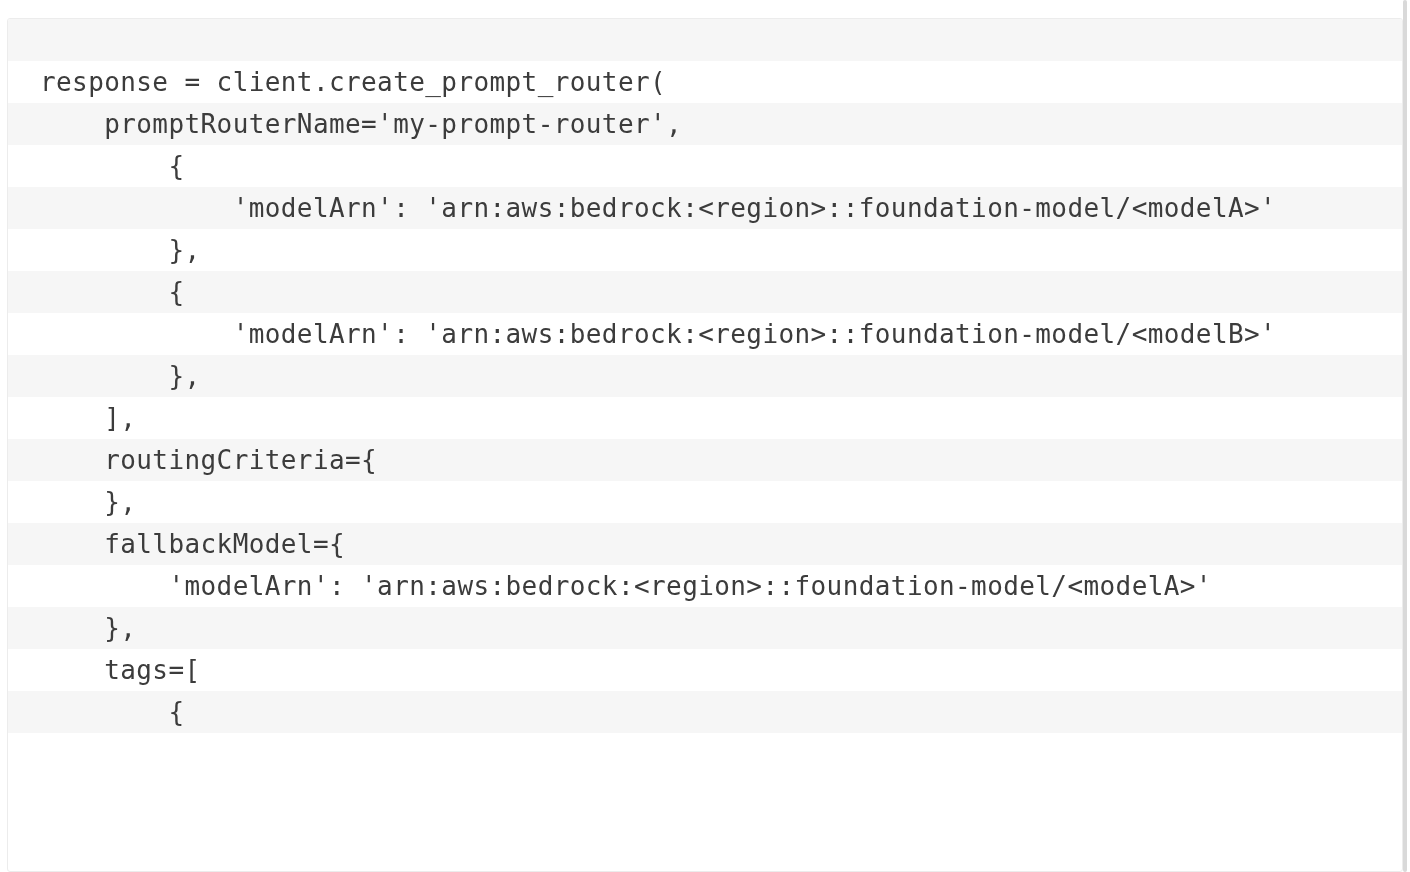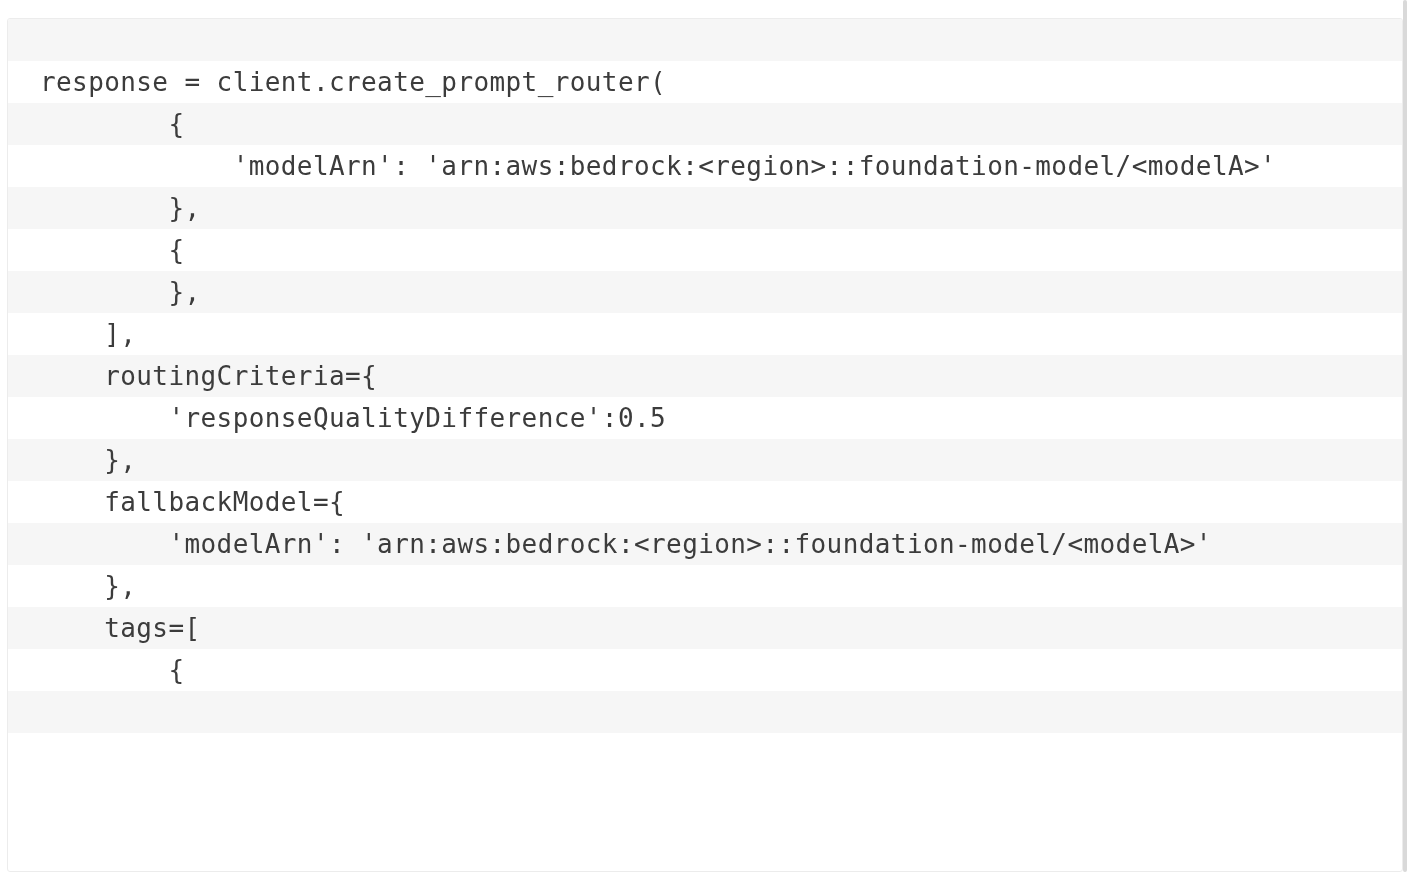--- a/index.html
+++ b/index.html
@@ -52,28 +52,29 @@
   }
 </style>
 </head>
 <body>
 
 <div class="page">
 
   <div class="code-block">
     <div class="code-line"></div>
     <div class="code-line">response = client.create_prompt_router(</div>
+    <div class="code-line">    promptRouterName='my-prompt-router',</div>
     <div class="code-line">        {</div>
     <div class="code-line">            'modelArn': 'arn:aws:bedrock:&lt;region&gt;::foundation-model/&lt;modelA&gt;'</div>
     <div class="code-line">        },</div>
     <div class="code-line">        {</div>
+    <div class="code-line">            'modelArn': 'arn:aws:bedrock:&lt;region&gt;::foundation-model/&lt;modelB&gt;'</div>
     <div class="code-line">        },</div>
     <div class="code-line">    ],</div>
     <div class="code-line">    routingCriteria={</div>
-    <div class="code-line">        'responseQualityDifference':0.5</div>
     <div class="code-line">    },</div>
     <div class="code-line">    fallbackModel={</div>
     <div class="code-line">        'modelArn': 'arn:aws:bedrock:&lt;region&gt;::foundation-model/&lt;modelA&gt;'</div>
     <div class="code-line">    },</div>
     <div class="code-line">    tags=[</div>
     <div class="code-line">        {</div>
     <div class="code-line"></div>
   </div>
 
   <div class="scrollbar-thumb"></div>

